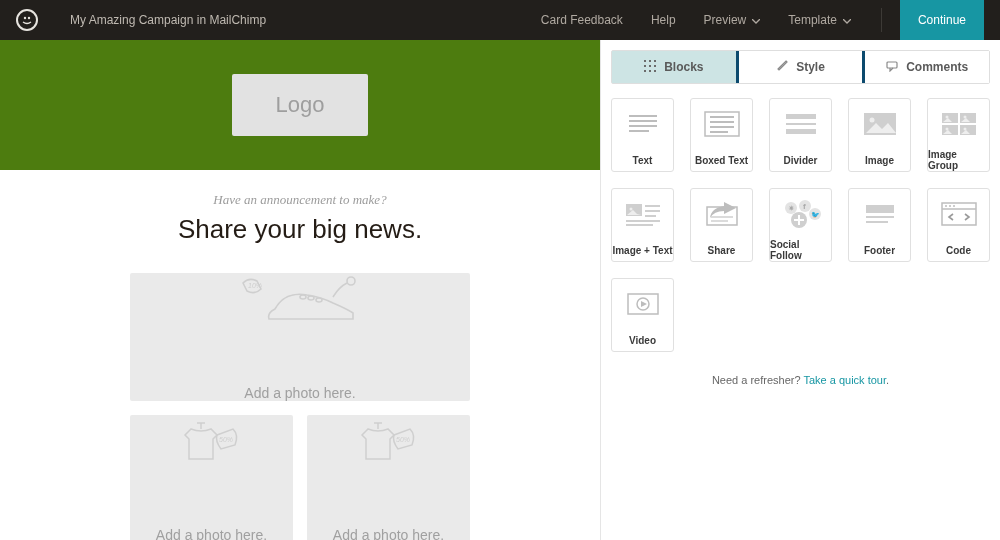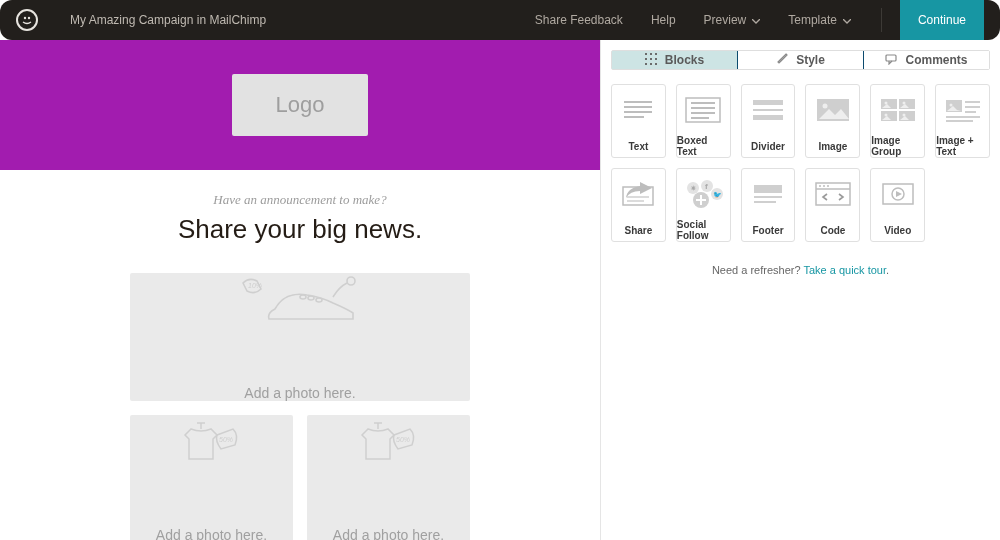--- a/index.html
+++ b/index.html
@@ -1,58 +1,58 @@
 <!DOCTYPE html>
 <html><head>
 <meta charset="utf-8">
 <style>
   * { box-sizing: border-box; }
   html, body { margin:0; padding:0; font-family: -apple-system, "Helvetica Neue", Arial, sans-serif; font-size:13px; color:#241c15; background:#fff; }
   .app { width:1000px; height:540px; display:flex; flex-direction:column; overflow:hidden; }
 
   
-  .hdr { height:40px; background:#221f1c; color:#b0a9a1; display:flex; align-items:center; padding:0 16px;border-radius:12px; }
+  .hdr { height:40px; background:#221f1c; color:#b0a9a1; display:flex; align-items:center; padding:0 16px; }
   .mc-logo { width:22px; height:22px; border:2px solid #e7e4df; border-radius:50%; margin-right:32px; display:flex; align-items:center; justify-content:center; }
   .mc-logo svg { display:block; }
   .campaign-title { font-size:12px; color:#bfb9b1; font-weight:500; }
   .spacer { flex:1; }
   .menu-item { font-size:12px; color:#b0a9a1; margin-right:28px; display:flex; align-items:center; cursor:pointer; }
   .menu-item .chev { margin-left:6px; }
   .vsep { width:1px; height:24px; background:#3d3a36; margin:0 18px 0 2px; }
   .btn-continue { background:#1796a3; color:#fff; font-size:12px; padding:19px 18px; border:none; cursor:pointer; font-weight:500; }
 
   
   .split { flex:1; display:flex; overflow:hidden; }
   .canvas-col { width:600px; overflow:auto; background:#fff; }
   .panel-col { flex:1; border-left:1px solid #e5e5e5; background:#fff; display:flex; flex-direction:column; }
 
   
-  .logo-band { background:#a21caf; padding:34px 0; display:flex; justify-content:center; }
+  .logo-band { background:#4d7c0f; padding:34px 0; display:flex; justify-content:center; }
   .logo-card { background:#e2e2e2; color:#9e9e9e; font-size:22px; font-weight:400; padding:18px 44px; border-radius:2px; }
   .hero { text-align:center; padding:22px 20px 10px; }
   .hero-sub { font-style:italic; color:#9c9c9c; font-size:13px; margin-bottom:6px; font-family: Georgia, serif; }
   .hero-title { font-size:26px; font-weight:400; }
 
   .photo-grid { padding:18px 130px 30px; }
   .ph { background:#eaeaea; border-radius:2px; text-align:center; display:flex; flex-direction:column; align-items:center; justify-content:space-between; }
   .ph-big { height:128px; margin-bottom:14px; }
   .ph-row { display:flex; gap:14px; }
   .ph-sm { flex:1; height:128px; }
   .ph-cap { color:#a0a0a0; font-size:14px; margin-top:10px; }
   .ph svg { display:block; }
 
   
-  .tabs { height:20px; display:flex; margin:10px 10px 14px; border:1px solid #dedede; border-radius:2px; }
+  .tabs { height:34px; display:flex; margin:10px 10px 14px; border:1px solid #dedede; border-radius:2px; }
   .tab { flex:1; display:flex; align-items:center; justify-content:center; font-size:12px; font-weight:600; color:#5a5a5a; cursor:pointer; background:#fff; }
-  .tab + .tab { border-left:1px solid #0c4a6e; }
+  .tab + .tab { border-left:3px solid #0c4a6e; }
   .tab.active { background:#cde4e4; }
   .tab-ico { margin-right:8px; }
 
   
-  .block-grid { padding:0 10px; display:grid; grid-template-columns:repeat(6, 1fr); gap:10px; }
+  .block-grid { padding:0 10px; display:grid; grid-template-columns:repeat(5, 1fr); gap:16px; }
   .blk { height:74px; border:1px solid #e0e0e0; border-radius:3px; background:#fff; display:flex; flex-direction:column; cursor:grab; }
   .blk-art { flex:1; display:flex; align-items:center; justify-content:center; }
   .blk-lbl { height:22px; display:flex; align-items:center; justify-content:center; font-size:10px; font-weight:600; color:#3a3a3a; }
 
   .refresher { text-align:center; font-size:11px; color:#666; padding:22px 0; }
   .refresher a { color:#1796a3; text-decoration:none; cursor:pointer; }
 </style>
 </head>
 <body>
 
@@ -61,21 +61,21 @@
   <div class="hdr">
     <div class="mc-logo">
       <svg width="12" height="12" viewBox="0 0 12 12">
           <circle cx="4" cy="4" r="1.2" fill="#e7e4df"></circle>
           <circle cx="8" cy="4" r="1.2" fill="#e7e4df"></circle>
           <path d="M2 8 Q6 11 10 8" stroke="#e7e4df" stroke-width="1.3" fill="none"></path>
         </svg>
     </div>
     <div class="campaign-title">My Amazing Campaign in MailChimp</div>
     <div class="spacer"></div>
-    <div class="menu-item">Share Feedback</div>
+    <div class="menu-item">Card Feedback</div>
     <div class="menu-item">Help</div>
     <div class="menu-item">
       <span>Preview</span>
       <span class="chev">
         <svg width="8" height="5">
             <path d="M0 0 L4 4 L8 0" fill="none" stroke="#b0a9a1" stroke-width="1.3"></path>
           </svg>
       </span>
     </div>
     <div class="menu-item">

